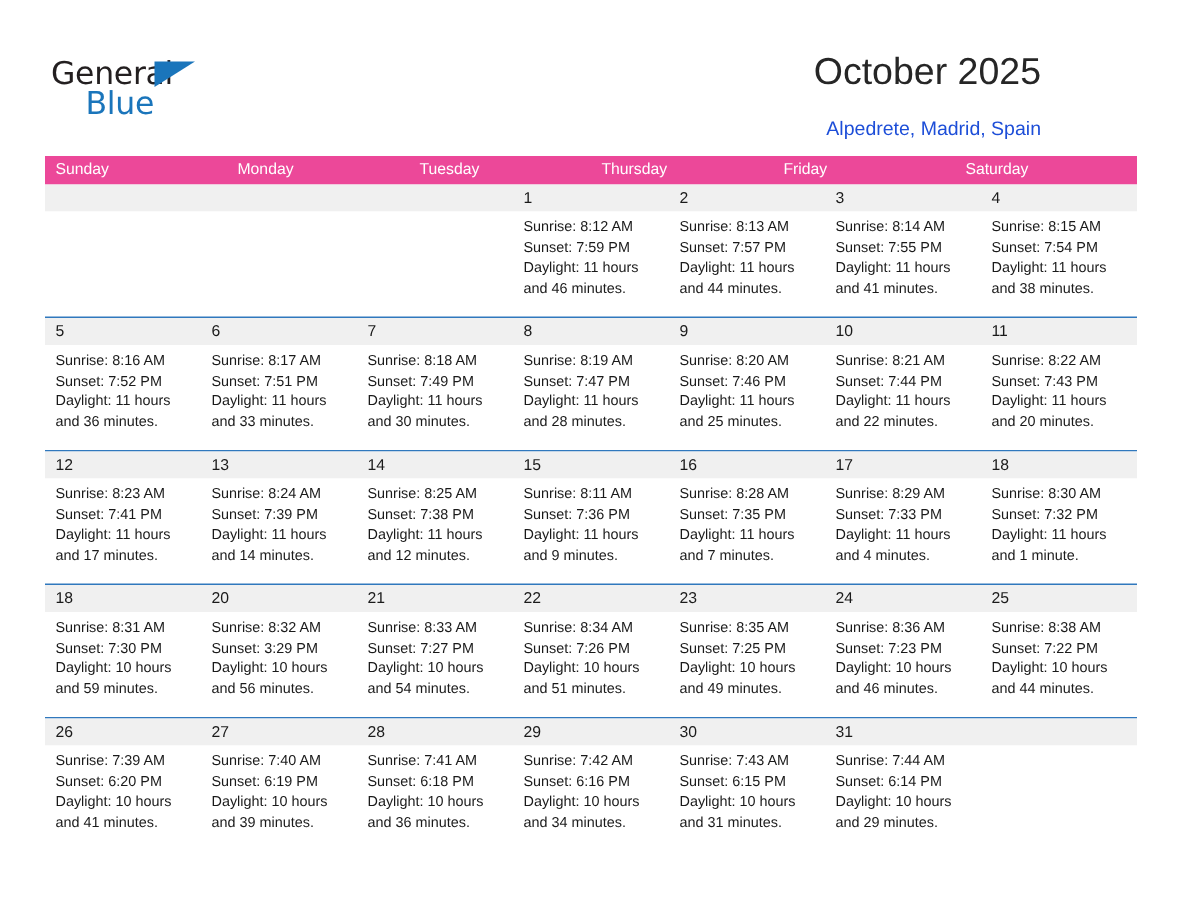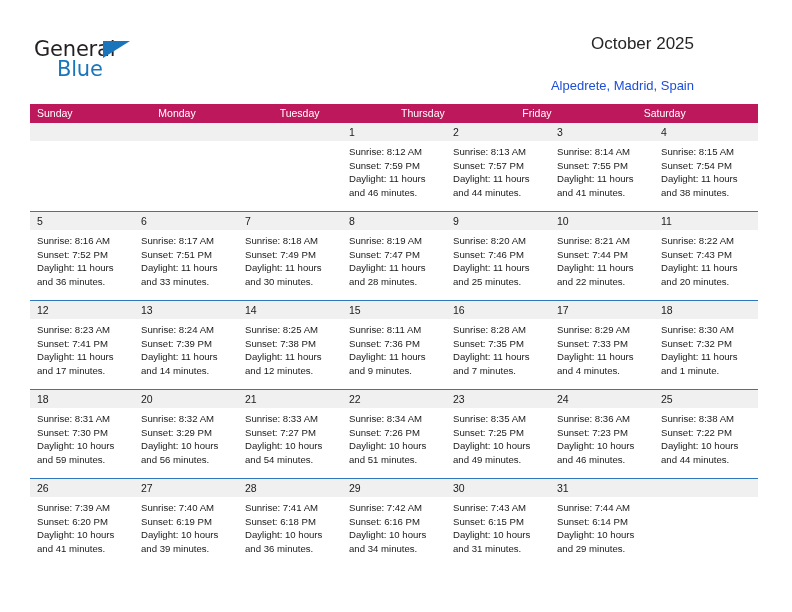--- a/index.html
+++ b/index.html
@@ -60,21 +60,21 @@
     top: 20px;
     font-size: 21px;
     letter-spacing: -0.2px;
     color: #1a75bb;
     font-family: "DejaVu Sans", sans-serif;
   }
   .title {
     position: absolute;
     right: 34px;
     top: 34px;
-    font-size: 17px;
+    font-size: 25px;
     color: #262626;
     text-align: left;
     white-space: nowrap;
     font-weight: normal;
   }
   .subtitle {
     position: absolute;
     right: 34px;
     top: 78px;
     font-size: 13px;
@@ -85,21 +85,21 @@
 
   
   .cal {
     position: absolute;
     left: 30px;
     top: 104px;
     width: 728px;
   }
   .weekhead {
     display: flex;
-    background: #be185d;
+    background: #ec4899;
     height: 19px;
   }
   .weekhead .wh {
     flex: 1 1 0;
     color: #ffffff;
     font-size: 10.5px;
     line-height: 19px;
     padding-left: 7px;
     box-sizing: border-box;
     white-space: nowrap;

